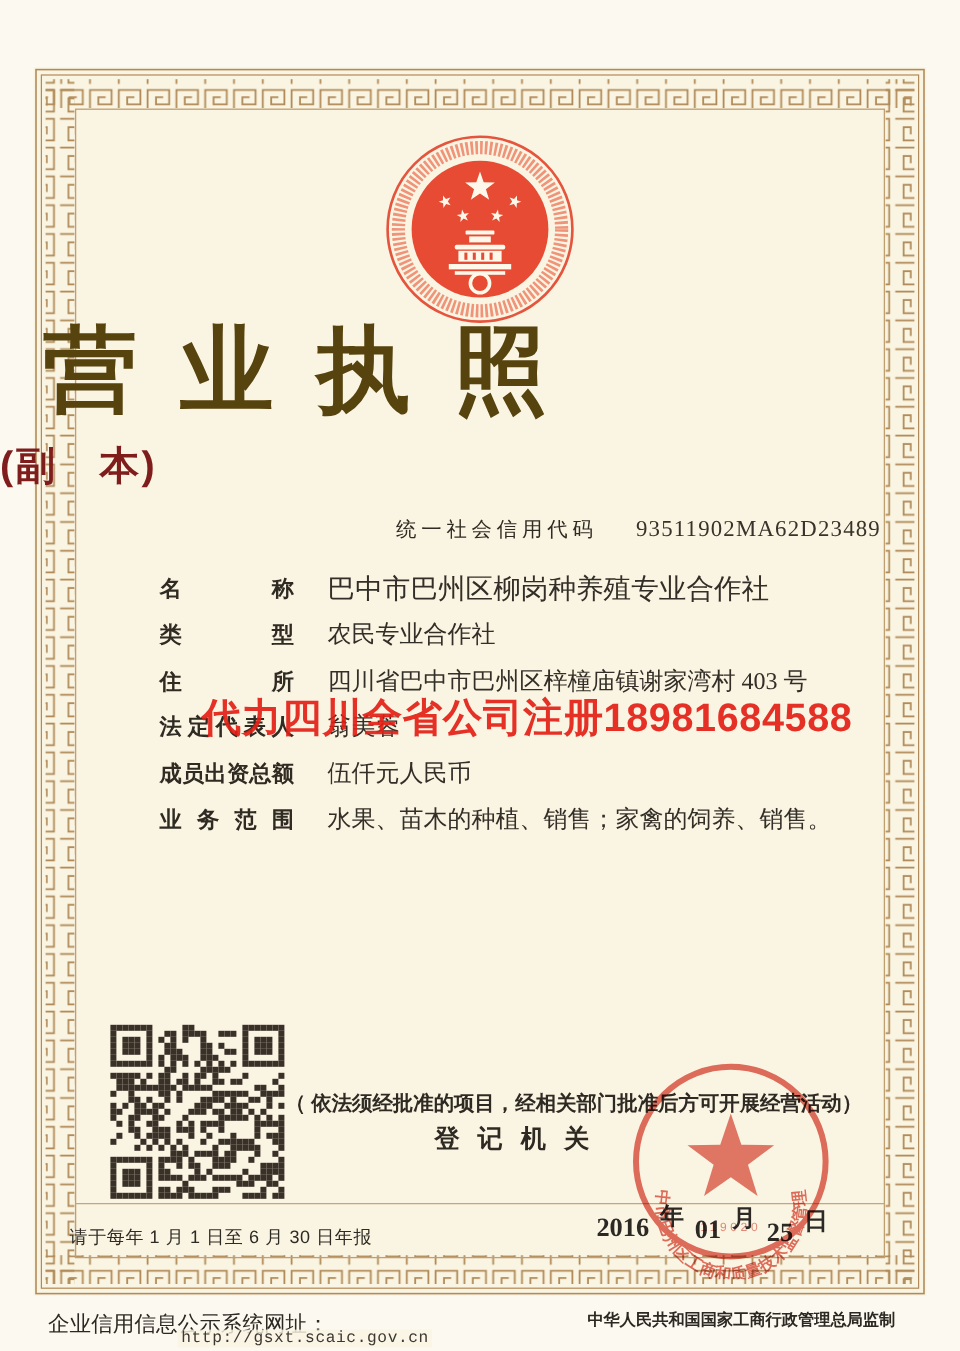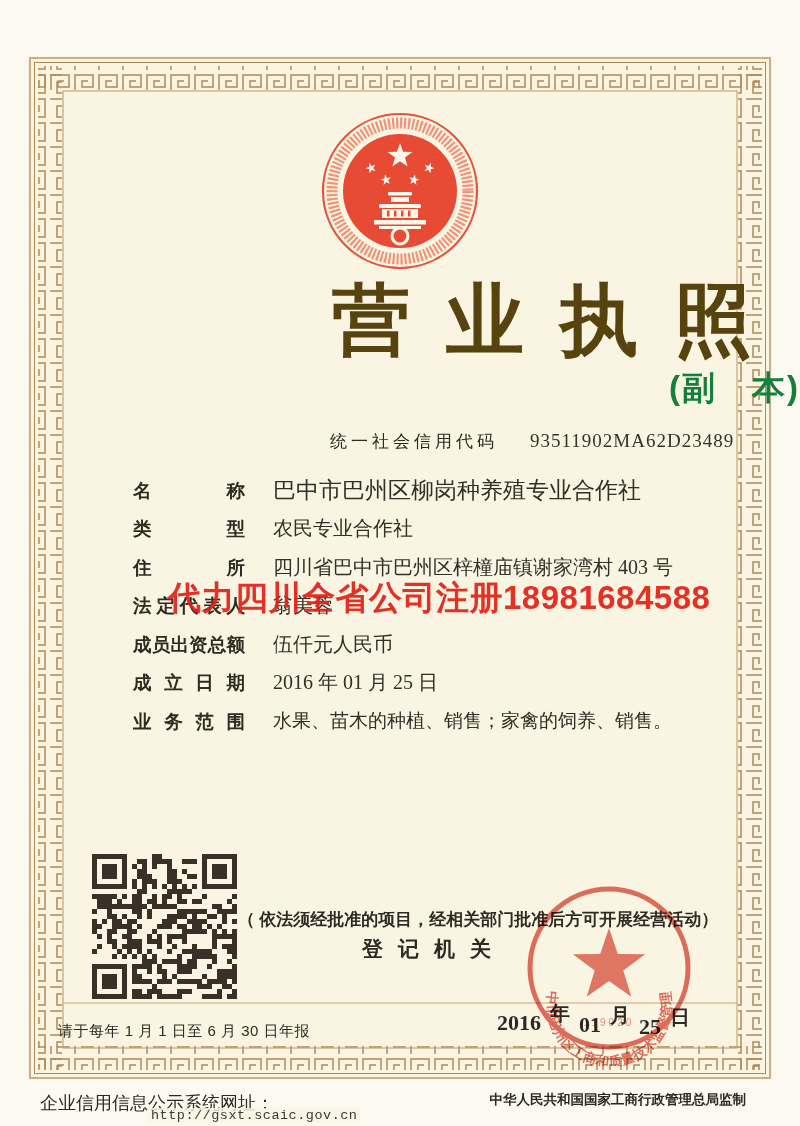--- a/index.html
+++ b/index.html
@@ -1,25 +1,25 @@
 <!DOCTYPE html>
 <html><head>
 <meta charset="utf-8">
 <style>
   html,body{margin:0;padding:0;background:#eceade;}
   .page{position:relative;width:800px;height:1126px;background:#fcf9f0;overflow:hidden;
         font-family:"Liberation Sans","DejaVu Sans",sans-serif;color:#3a342c;}
   .paper-inner{position:absolute;left:28px;top:56px;width:744px;height:1024px;background:#faf4e2;}
   .frame{position:absolute;left:0;top:0;z-index:1;}
   .emblem{position:absolute;left:315px;top:106px;z-index:2;}
-  .title{position:absolute;top:266px;left:0;right:0;margin:12px;text-align:right;z-index:2;
+  .title{position:absolute;top:266px;left:0;right:0;margin:0;text-align:left;z-index:2;
          font-size:78px;line-height:1.1;font-weight:900;color:#57430e;
          letter-spacing:36px;padding-left:36px;white-space:nowrap;}
-  .subtitle{position:absolute;top:366px;left:0;right:0;text-align:right;z-index:2;
-            font-size:33px;font-weight:700;letter-spacing:2px;color:#15803d;}
+  .subtitle{position:absolute;top:366px;left:0;right:0;text-align:left;z-index:2;
+            font-size:33px;font-weight:700;letter-spacing:2px;color:#7f1d1d;}
   .code-row{position:absolute;left:330px;top:430px;z-index:2;white-space:nowrap;}
   .code-label{font-weight:400;font-size:17px;letter-spacing:4px;color:#2f2a22;}
   .code-value{font-family:"Liberation Serif","DejaVu Serif",serif;font-size:19px;
               margin-left:32px;letter-spacing:1px;color:#37322a;}
   .fields{position:absolute;left:133px;top:471px;width:600px;z-index:2;}
   .field-row{display:flex;align-items:center;height:38.5px;}
   .f-label{flex:0 0 112px;font-weight:700;font-size:18.5px;color:#2f2a22;
            text-align:justify;text-align-last:justify;}
   .f-value{margin-left:28px;font-family:"Liberation Serif","DejaVu Serif",serif;
            font-size:20px;color:#332e27;white-space:nowrap;}
@@ -136,24 +136,20 @@
     </div>
     <div class="field-row">
       <span class="f-label">法定代表人</span>
       <span class="f-value">翁美蓉</span>
     </div>
     <div class="field-row">
       <span class="f-label">成员出资总额</span>
       <span class="f-value">伍仟元人民币</span>
     </div>
     <div class="field-row">
-      <span class="f-label">成立日期</span>
-      <span class="f-value">2016 年 01 月 25 日</span>
-    </div>
-    <div class="field-row">
       <span class="f-label">业务范围</span>
       <span class="f-value">水果、苗木的种植、销售；家禽的饲养、销售。</span>
     </div>
   </div>
 
   <div class="watermark">代力四川全省公司注册18981684588</div>
 
   <div class="permit-note">（ 依法须经批准的项目，经相关部门批准后方可开展经营活动）</div>
 
   <div class="registrar">登记机关</div>

